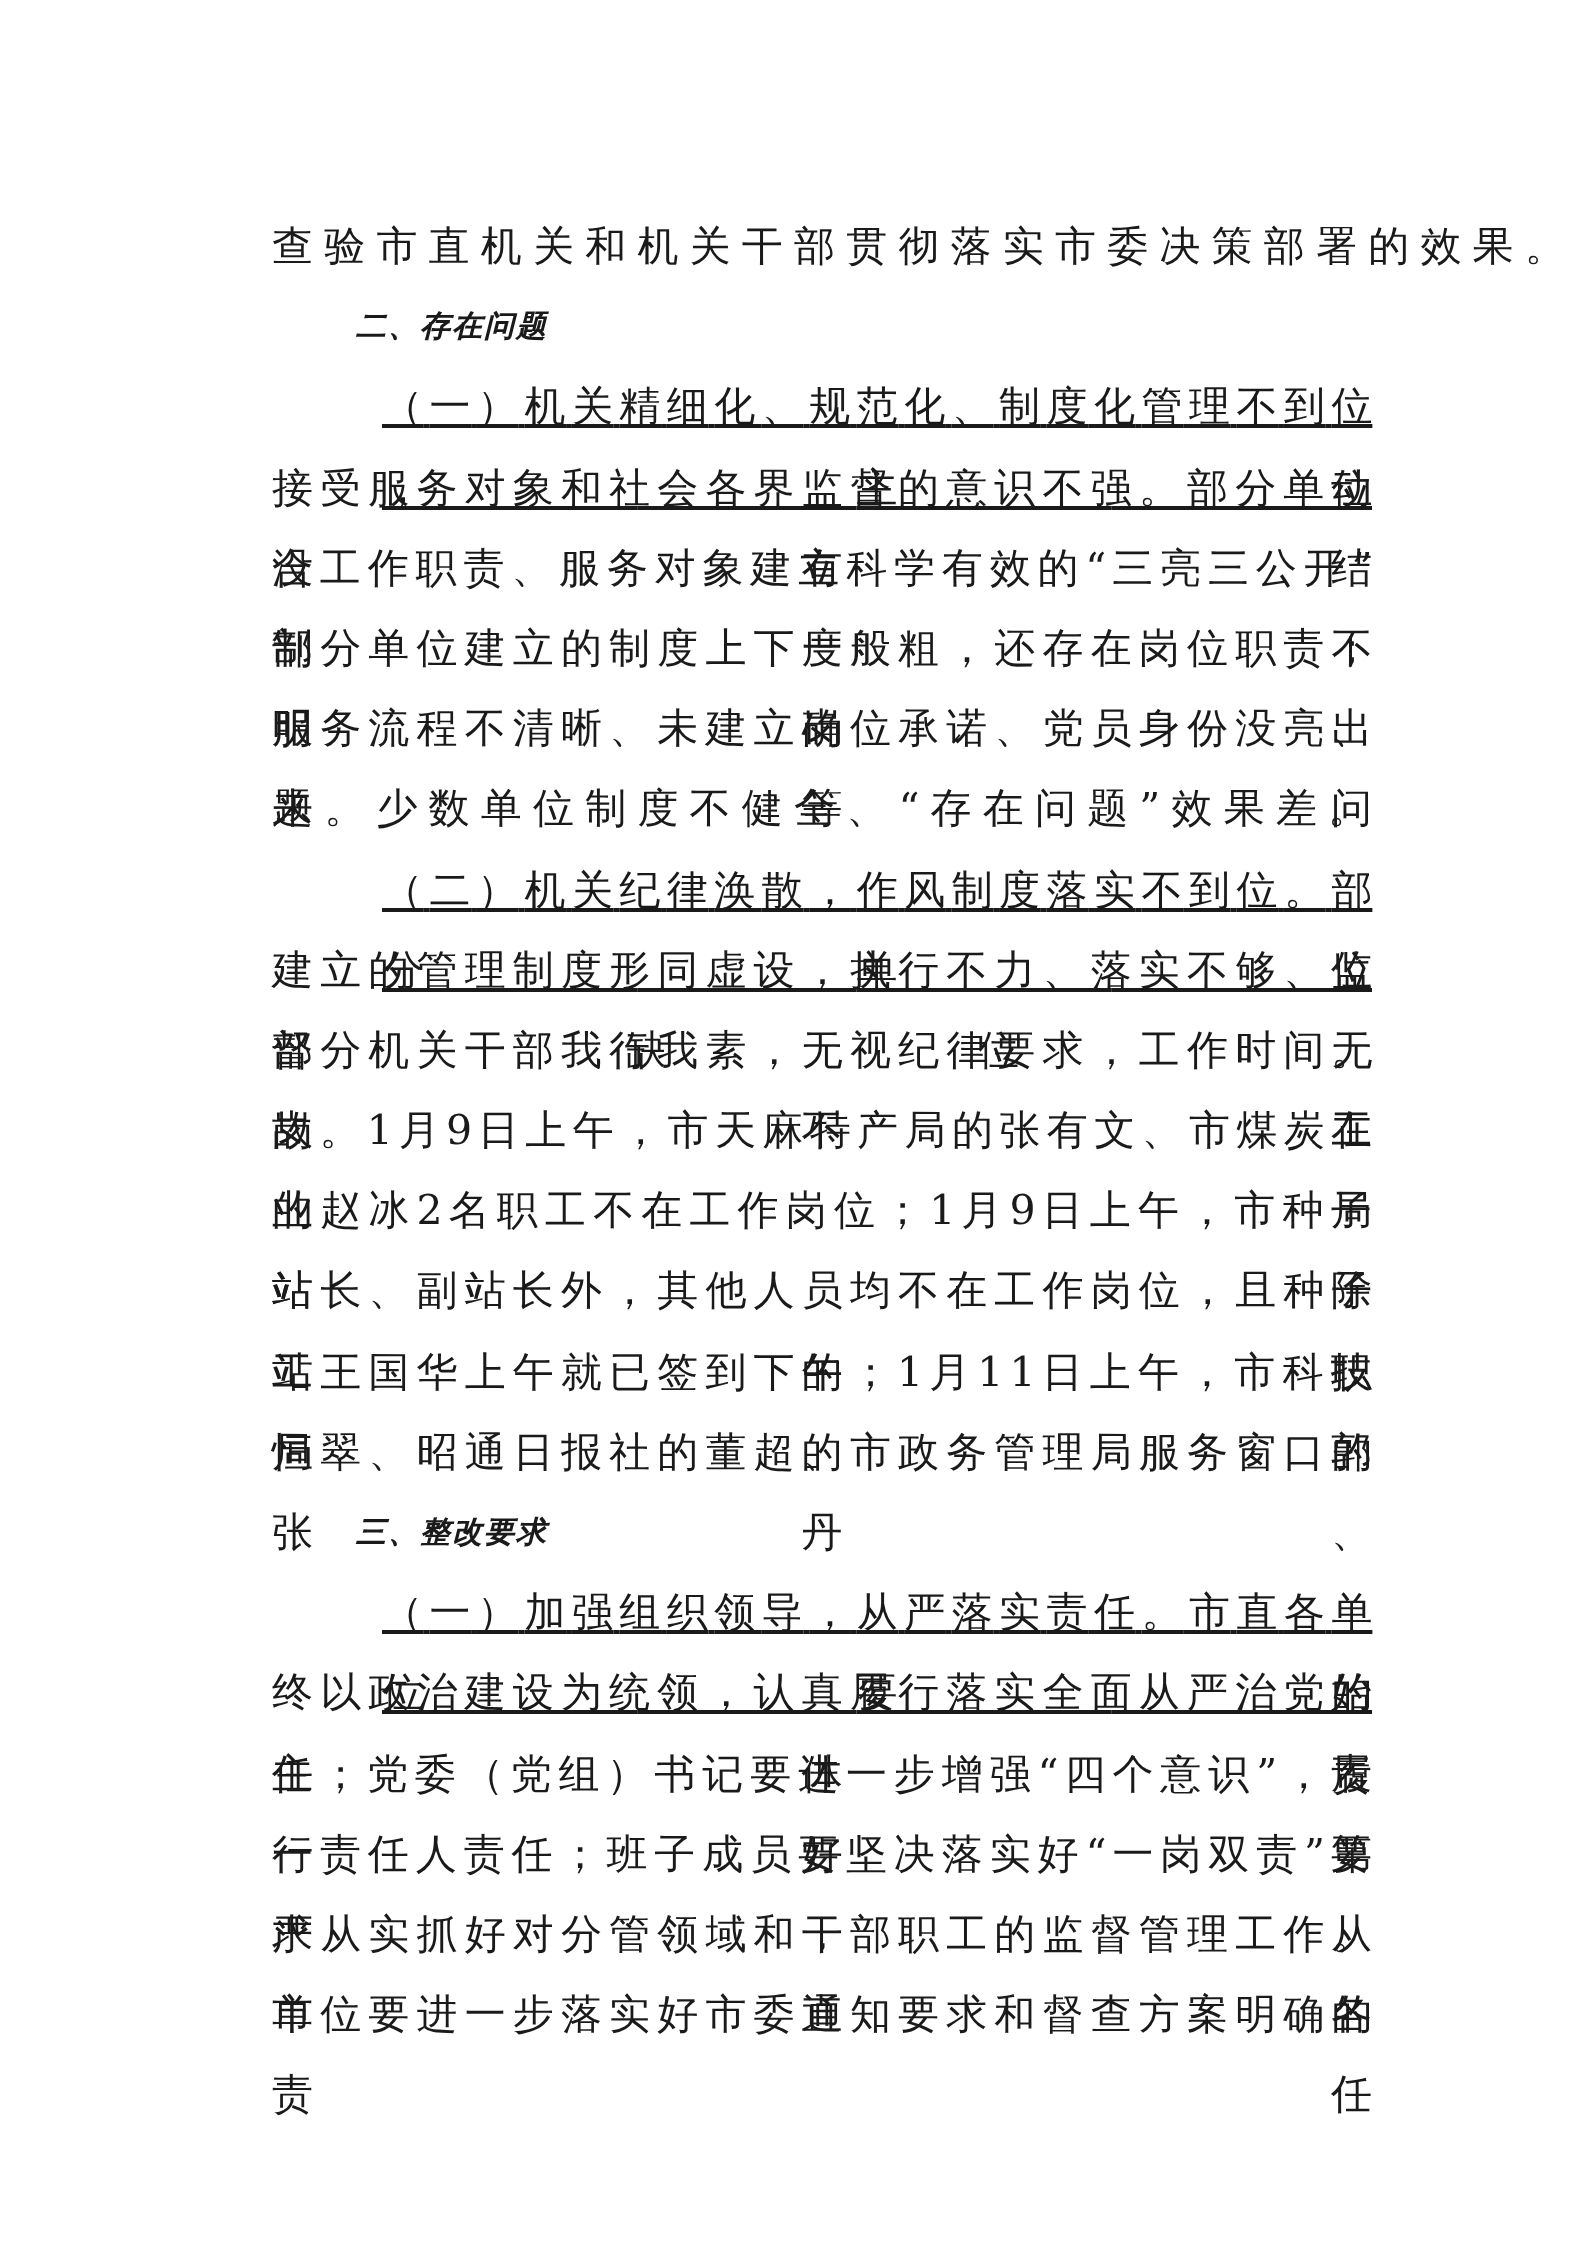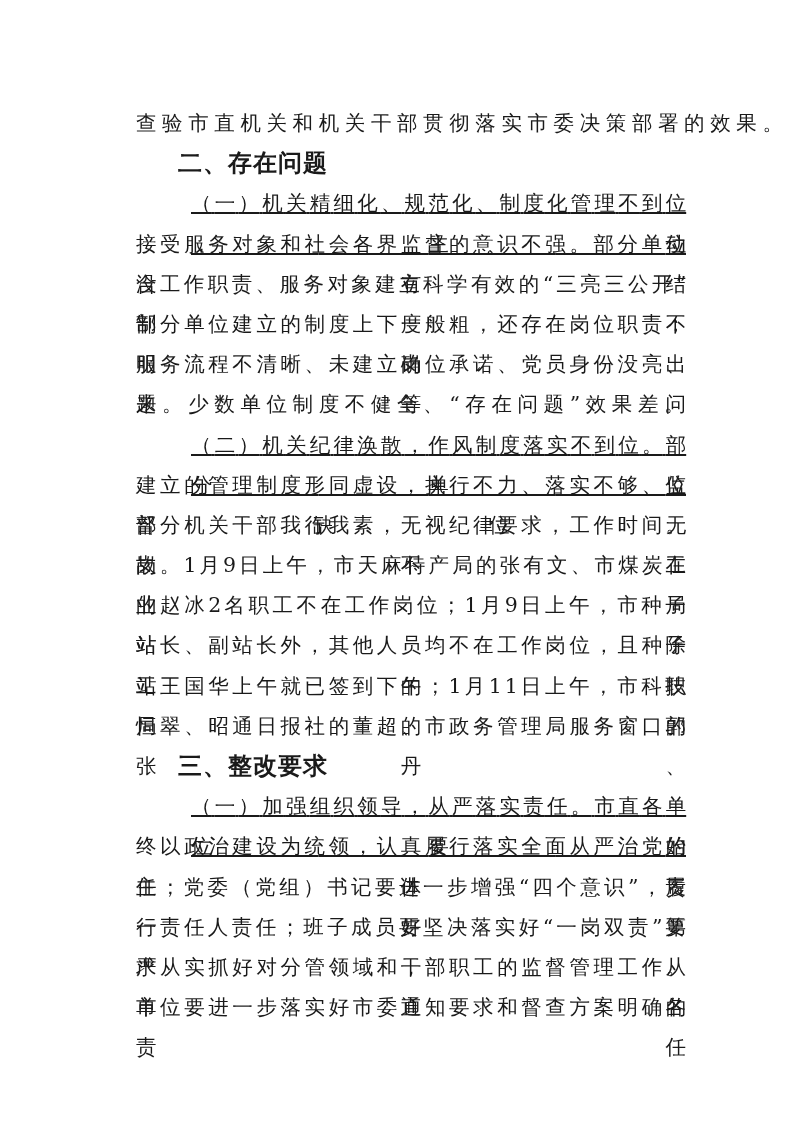--- a/index.html
+++ b/index.html
@@ -37,21 +37,22 @@
     .line.indent {
       padding-left: 55px;
       text-decoration: underline;
     }
     .heading {
       font-family: "DejaVu Sans", "Liberation Sans", sans-serif;
       font-weight: bold;
       text-align-last: left;
       letter-spacing: 1px;
       padding-left: 42px;
-      font-size: 24px;
+      font-size: 15px;
+      font-style: italic;
     }
   </style>
 </head>
 <body>
 
 <div class="page">
   <div class="line last">查验市直机关和机关干部贯彻落实市委决策部署的效果。</div>
   <div class="line heading">二、存在问题</div>
   <div class="line indent" style="white-space: normal; word-spacing: -4px;"><span>（</span> <span>一</span> <span>）</span> <span>机</span> <span>关</span> <span>精</span> <span>细</span> <span>化</span> <span>、</span> <span>规</span> <span>范</span> <span>化</span> <span>、</span> <span>制</span> <span>度</span> <span>化</span> <span>管</span> <span>理</span> <span>不</span> <span>到</span> <span>位</span> <span>，</span> <span>主</span> <span>动</span> </div>
   <div class="line" style="white-space: normal; word-spacing: -4px;"><span>接</span> <span>受</span> <span>服</span> <span>务</span> <span>对</span> <span>象</span> <span>和</span> <span>社</span> <span>会</span> <span>各</span> <span>界</span> <span>监</span> <span>督</span> <span>的</span> <span>意</span> <span>识</span> <span>不</span> <span>强</span> <span>。</span> <span>部</span> <span>分</span> <span>单</span> <span>位</span> <span>没</span> <span>有</span> <span>结</span> </div>

